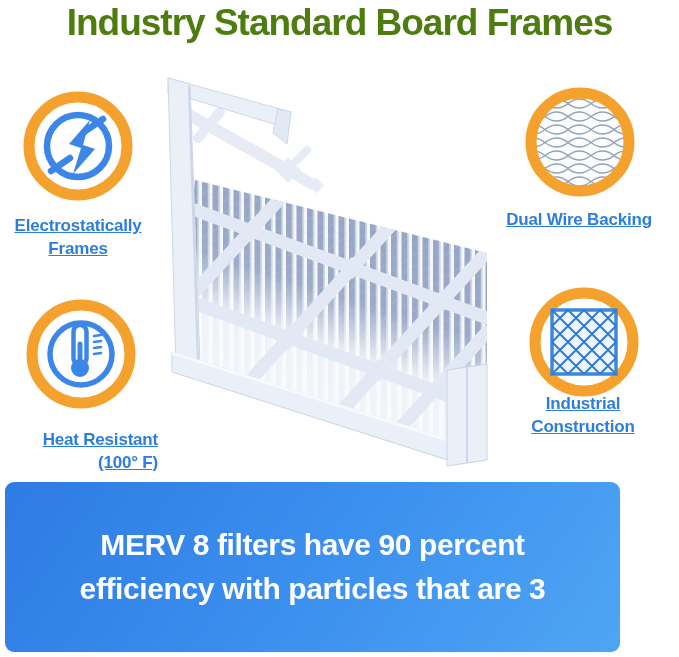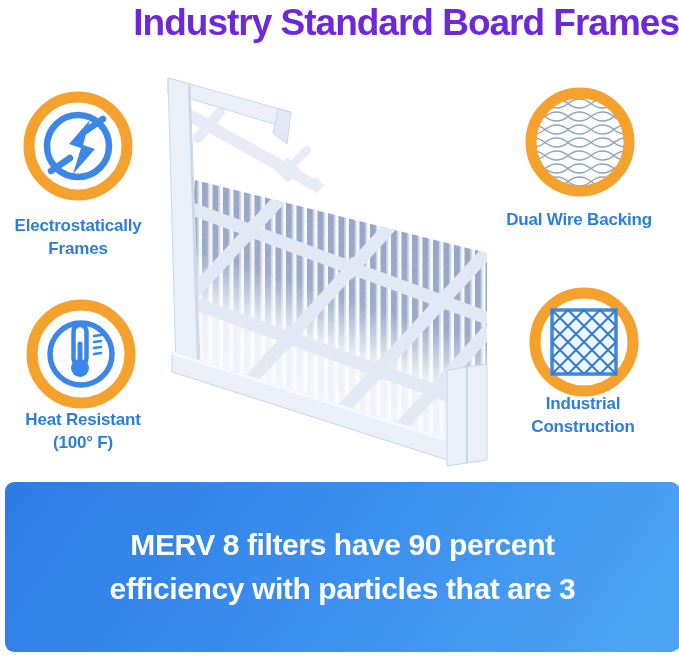--- a/index.html
+++ b/index.html
@@ -1,32 +1,32 @@
 <!DOCTYPE html>
 <html><head>
 <meta charset="utf-8">
 <style>
   html,body{margin:0;padding:0;background:#fff;}
   .stage{
     position:relative;width:679px;height:657px;background:#ffffff;overflow:hidden;
     font-family:"Liberation Sans","DejaVu Sans",sans-serif;
   }
   .title{
-    position:absolute;top:0;left:0;width:100%;text-align:right;
-    font-size:37px;font-weight:700;letter-spacing:-1px;color:#6d28d9;
+    position:absolute;top:0;left:0;width:100%;text-align:center;
+    font-size:37px;font-weight:700;letter-spacing:-1px;color:#4d7c0f;
     line-height:46px;
   }
   .feature{position:absolute;}
   .feature .icon-wrap{display:block;}
   .feature-label{
     position:absolute;text-align:center;color:#2C7EDC;font-weight:700;
-    font-size:17px;line-height:23px;letter-spacing:-0.2px;
+    font-size:17px;line-height:23px;letter-spacing:-0.2px;text-decoration:underline;
   }
   .banner{
-    position:absolute;left:5px;top:482px;width:675px;height:170px;
+    position:absolute;left:5px;top:482px;width:615px;height:170px;
     border-radius:9px;
     background:linear-gradient(125deg,#2E7BE4 0%,#3B8FEE 50%,#4FA5F4 100%);
     display:flex;flex-direction:column;justify-content:center;align-items:center;
   }
   .banner span{
     display:block;color:#ffffff;font-weight:700;font-size:30px;
     line-height:44px;letter-spacing:-0.4px;text-align:center;white-space:nowrap;
   }
   .filter-illustration{position:absolute;left:160px;top:70px;}
 </style>
@@ -82,21 +82,21 @@
       <circle cx="58" cy="58" r="31" fill="none" stroke="#3C86E8" stroke-width="5.5"></circle>
       <rect x="50.5" y="29" width="13" height="40" rx="6.5" fill="#ffffff" stroke="#3C86E8" stroke-width="4.5"></rect>
       <line x1="57" y1="48" x2="57" y2="66" stroke="#3C86E8" stroke-width="5" stroke-linecap="round"></line>
       <circle cx="57" cy="72" r="9" fill="#3C86E8"></circle>
       <line x1="71" y1="40" x2="78" y2="39" stroke="#3C86E8" stroke-width="2.6" stroke-linecap="round"></line>
       <line x1="71" y1="46" x2="78" y2="45" stroke="#3C86E8" stroke-width="2.6" stroke-linecap="round"></line>
       <line x1="71" y1="52" x2="78" y2="51" stroke="#3C86E8" stroke-width="2.6" stroke-linecap="round"></line>
       <line x1="71" y1="58" x2="78" y2="57" stroke="#3C86E8" stroke-width="2.6" stroke-linecap="round"></line>
     </svg>
   </div>
-  <div class="feature-label" style="left:8px;top:408px;width:150px;">
+  <div class="feature-label" style="left:8px;top:428px;width:150px;text-align:right;">
     <div>Heat Resistant</div>
     <div>(100° F)</div>
   </div>
 
   <div class="feature" style="left:526px;top:284px;">
     <svg class="icon-wrap" width="116" height="116" viewBox="0 0 116 116">
       <circle cx="58" cy="58" r="49" fill="#ffffff" stroke="#F5A12D" stroke-width="11"></circle>
       <rect x="26" y="26" width="64" height="64" fill="#F0F6FC" stroke="#3E87DC" stroke-width="3.5"></rect>
       <path d="M26,74 L42,90 M26,58 L58,90 M26,42 L74,90 M26,26 L90,90 M42,26 L90,74 M58,26 L90,58 M74,26 L90,42
                M42,26 L26,42 M58,26 L26,58 M74,26 L26,74 M90,26 L26,90 M90,42 L42,90 M90,58 L58,90 M90,74 L74,90" stroke="#2F7CD6" stroke-width="2" fill="none"></path>

